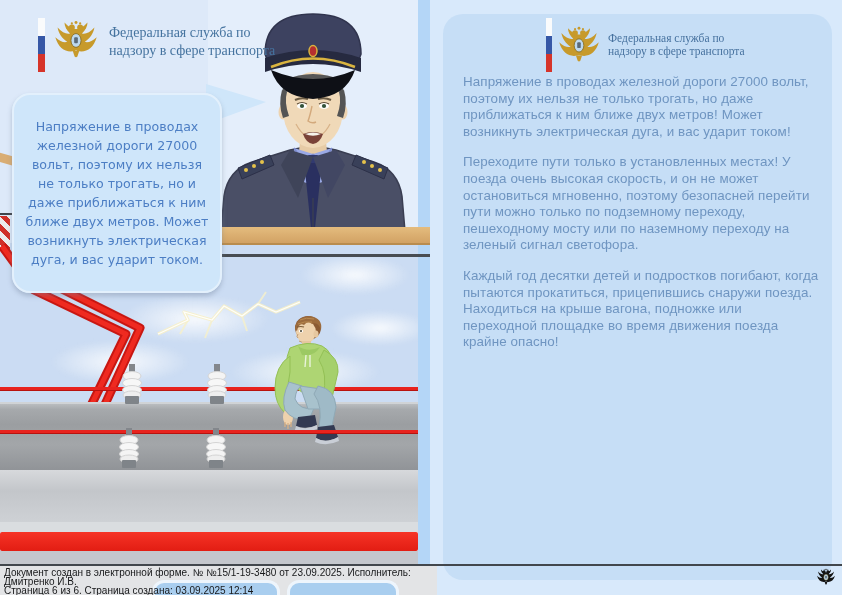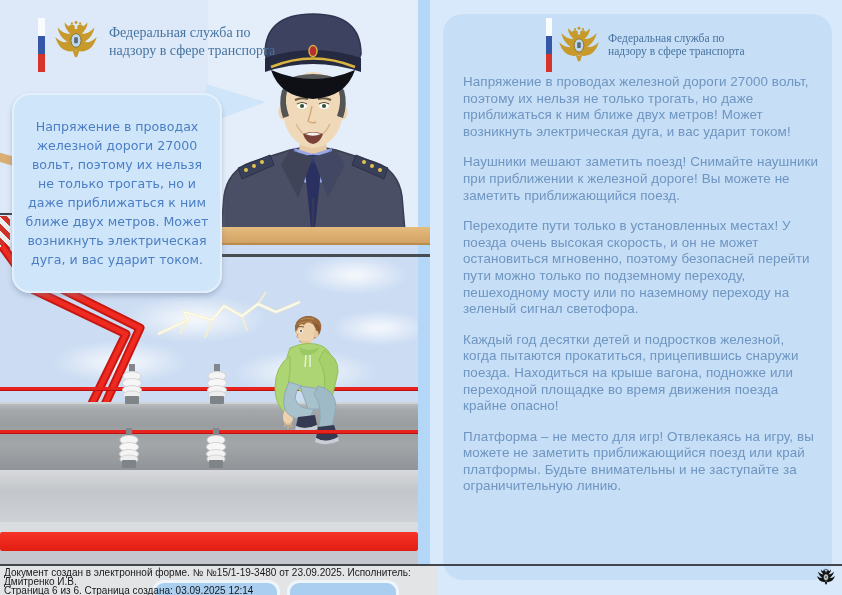--- a/index.html
+++ b/index.html
@@ -286,24 +286,22 @@
       <use href="#eagle"></use>
     </svg>
     <div class="logo-text">
       <div>Федеральная служба по</div>
       <div>надзору в сфере транспорта</div>
     </div>
   </div>
 
   <div class="abs body-text">
     <p>Напряжение в проводах железной дороги 27000 вольт, поэтому их нельзя не только трогать, но даже приближаться к ним ближе двух метров! Может возникнуть электрическая дуга, и вас ударит током!</p>
-    <p>Наушники мешают заметить поезд! Снимайте наушники при приближении к железной дороге! Вы можете не заметить приближающийся поезд.</p>
     <p>Переходите пути только в установленных местах! У поезда очень высокая скорость, и он не может остановиться мгновенно, поэтому безопасней перейти пути можно только по подземному переходу, пешеходному мосту или по наземному переходу на зеленый сигнал светофора.</p>
-    <p>Каждый год десятки детей и подростков железной, когда пытаются прокатиться, прицепившись снаружи поезда. Находиться на крыше вагона, подножке или переходной площадке во время движения поезда крайне опасно!</p>
-    <p>Платформа – не место для игр! Отвлекаясь на игру, вы можете не заметить приближающийся поезд или край платформы. Будьте внимательны и не заступайте за ограничительную линию.</p>
+    <p>Каждый год десятки детей и подростков погибают, когда пытаются прокатиться, прицепившись снаружи поезда. Находиться на крыше вагона, подножке или переходной площадке во время движения поезда крайне опасно!</p>
   </div>
 
   <div class="abs hline"></div>
   <div class="abs footer-bg"></div>
   <div class="abs bubbletop" style="left:152px;width:128px"></div>
   <div class="abs bubbletop" style="left:287px;width:112px"></div>
   <div class="abs footer-text">
     <div>Документ создан в электронной форме. № №15/1-19-3480 от 23.09.2025. Исполнитель: Дмитренко И.В.</div>
     <div>Страница 6 из 6. Страница создана: 03.09.2025 12:14</div>
   </div>

